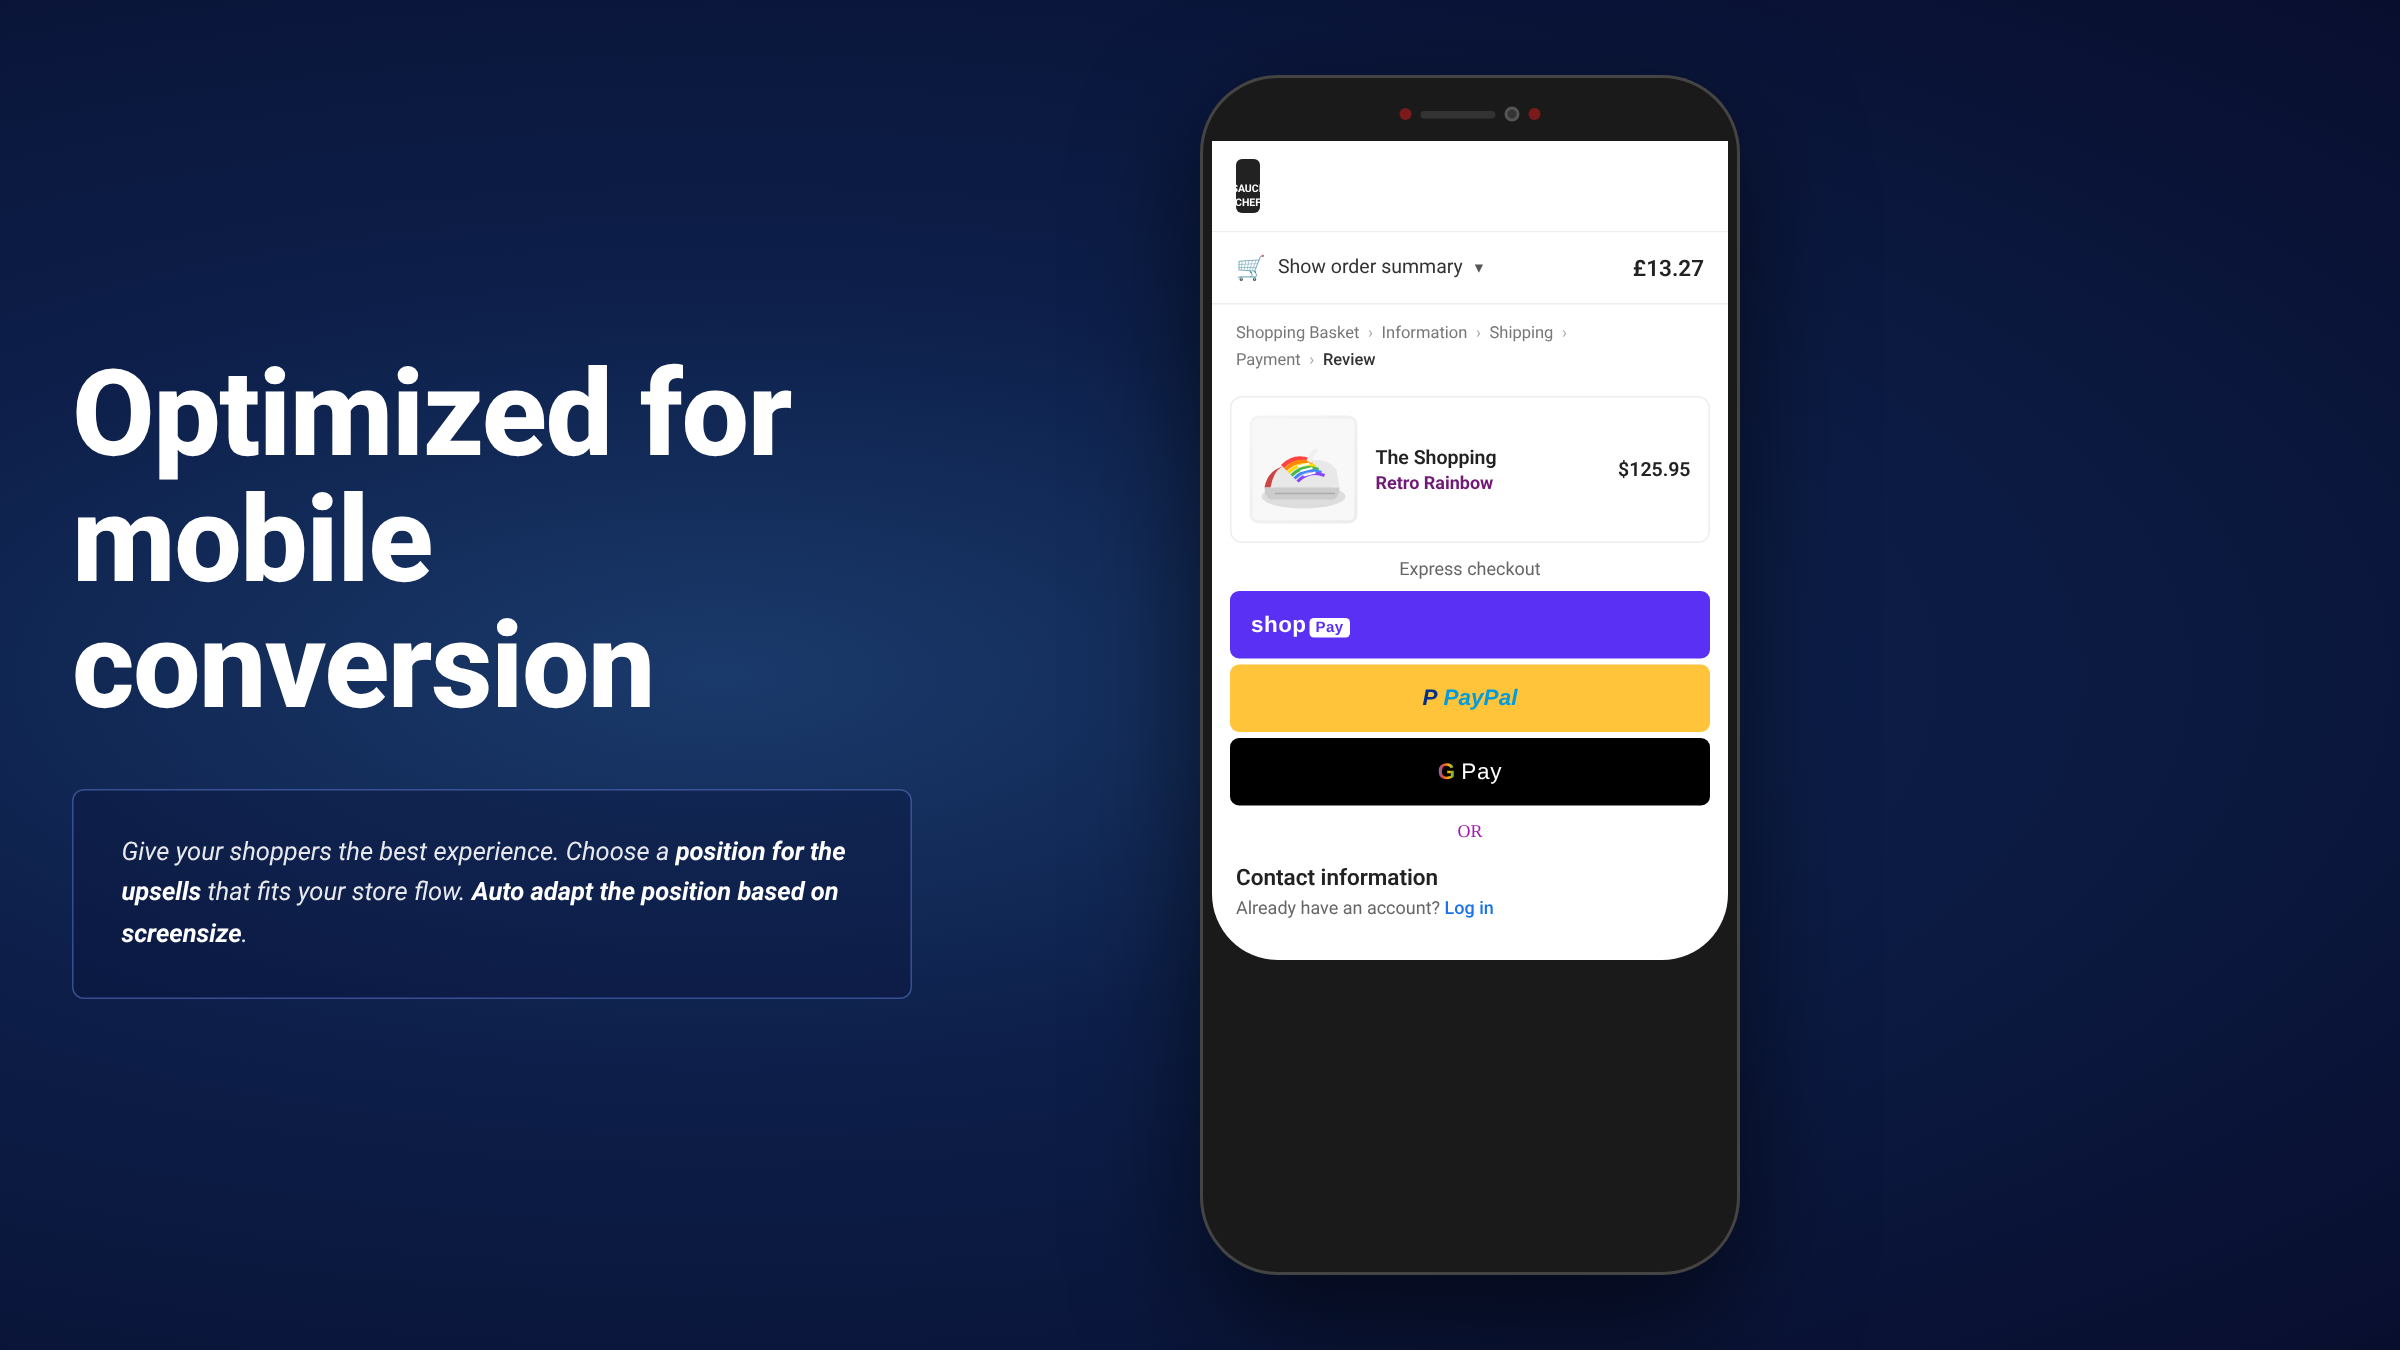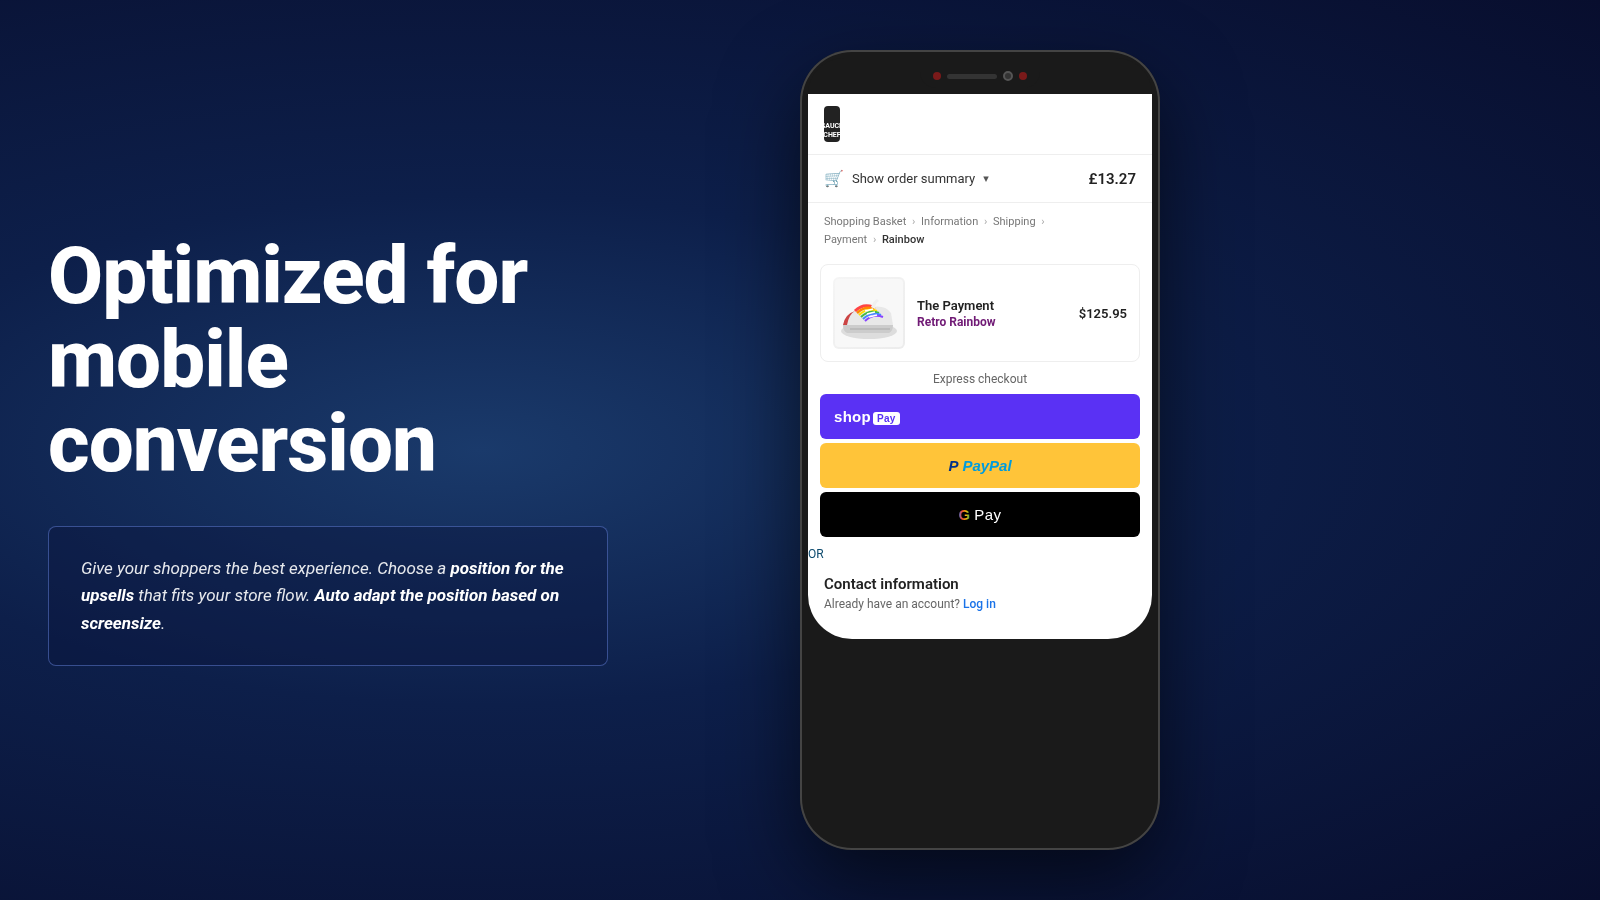--- a/index.html
+++ b/index.html
@@ -346,24 +346,25 @@
     }
 
     .gpay-text {
       color: white;
       font-size: 15px;
       font-weight: 500;
       letter-spacing: 0.5px;
     }
 
     .or-divider {
-      text-align: left;
+      text-align: center;
       font-size: 12px;
-      color: #0c4a6e;
+      color: #a21caf;
       margin: 10px 0 6px;
+      font-family: Liberation Serif, serif;
     }
 
     .contact-section {
       padding: 8px 16px;
     }
 
     .contact-title {
       font-size: 15px;
       font-weight: 600;
       color: #222;
@@ -431,21 +432,21 @@
       <div class="breadcrumb">
         <span>Shopping Basket</span>
         <span class="sep">›</span>
         <span>Information</span>
         <span class="sep">›</span>
         <span>Shipping</span>
         <span class="sep">›</span>
         <br>
         <span>Payment</span>
         <span class="sep">›</span>
-        <span class="current">Rainbow</span>
+        <span class="current">Review</span>
       </div>
 
       
       <div class="product-card">
         <div class="product-image">
 
           <svg class="sneaker-svg" viewBox="0 0 68 68" xmlns="http://www.w3.org/2000/svg">
 
             <rect width="68" height="68" fill="#f8f8f8" rx="4"></rect>
 
@@ -466,21 +467,21 @@
 
             <line x1="30" y1="32" x2="38" y2="30" stroke="white" stroke-width="1.5"></line>
             <line x1="32" y1="35" x2="40" y2="33" stroke="white" stroke-width="1.5"></line>
             <line x1="34" y1="38" x2="42" y2="36" stroke="white" stroke-width="1.5"></line>
 
             <path d="M8 46 L58 46 Q58 52 54 54 L12 54 Q8 52 8 46 Z" fill="#ccc"></path>
             <line x1="15" y1="50" x2="55" y2="50" stroke="#aaa" stroke-width="1"></line>
           </svg>
         </div>
         <div class="product-info">
-          <div class="product-name">The Payment</div>
+          <div class="product-name">The Shopping</div>
           <div class="product-variant">Retro Rainbow</div>
         </div>
         <div class="product-price">$125.95</div>
       </div>
 
       
 
       
       <div class="express-checkout-label">Express checkout</div>
 

